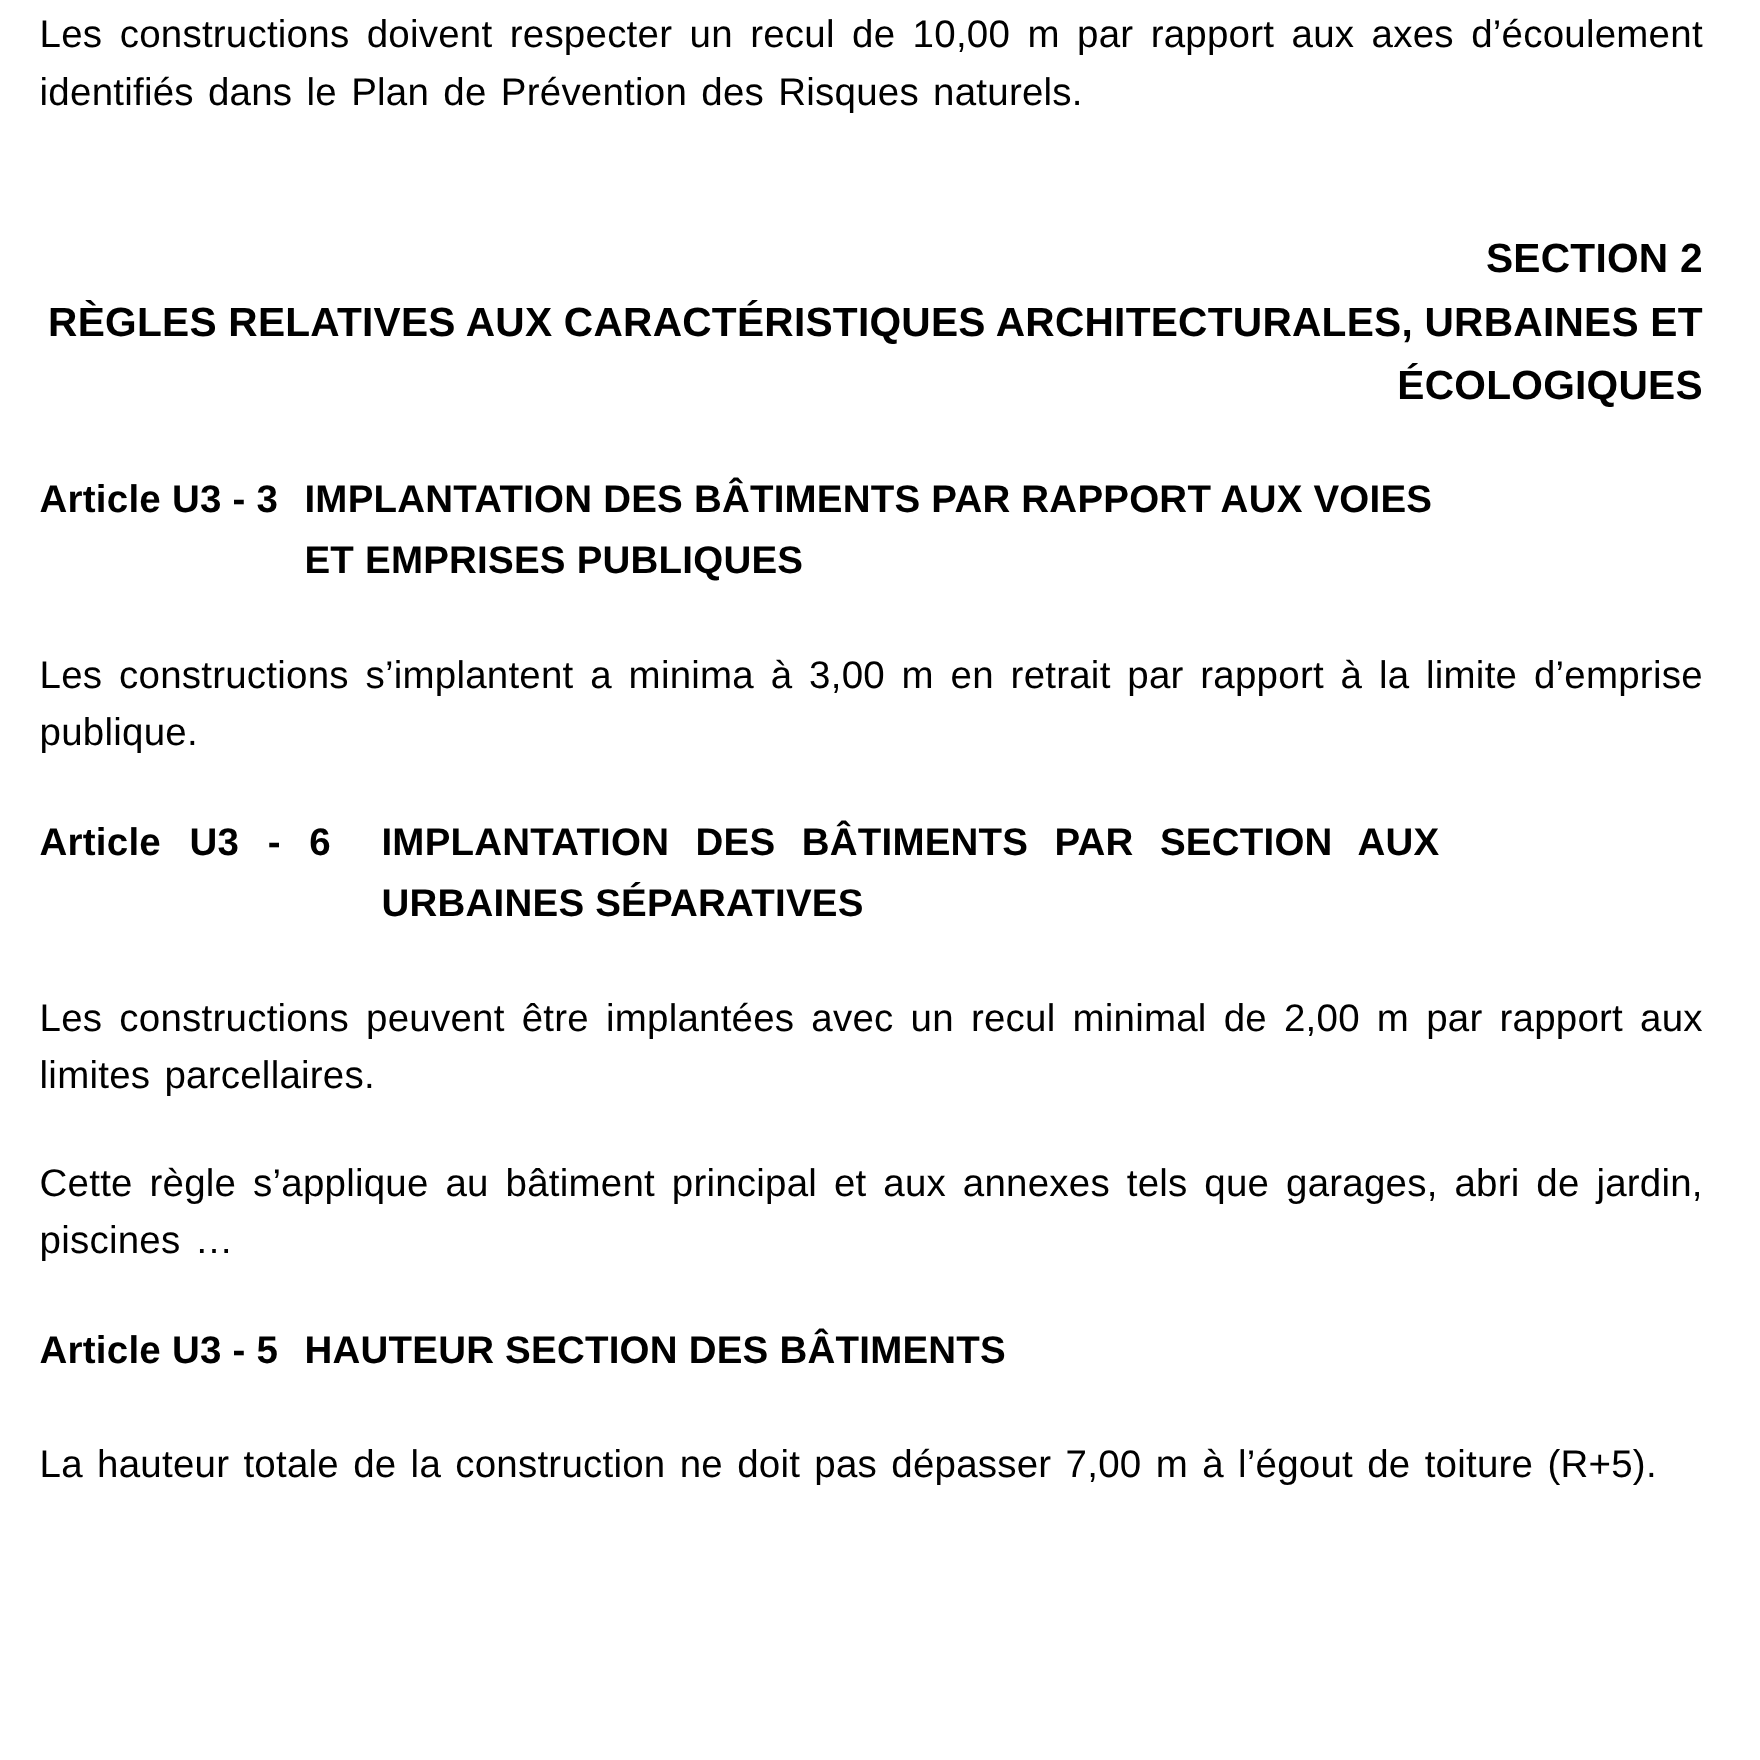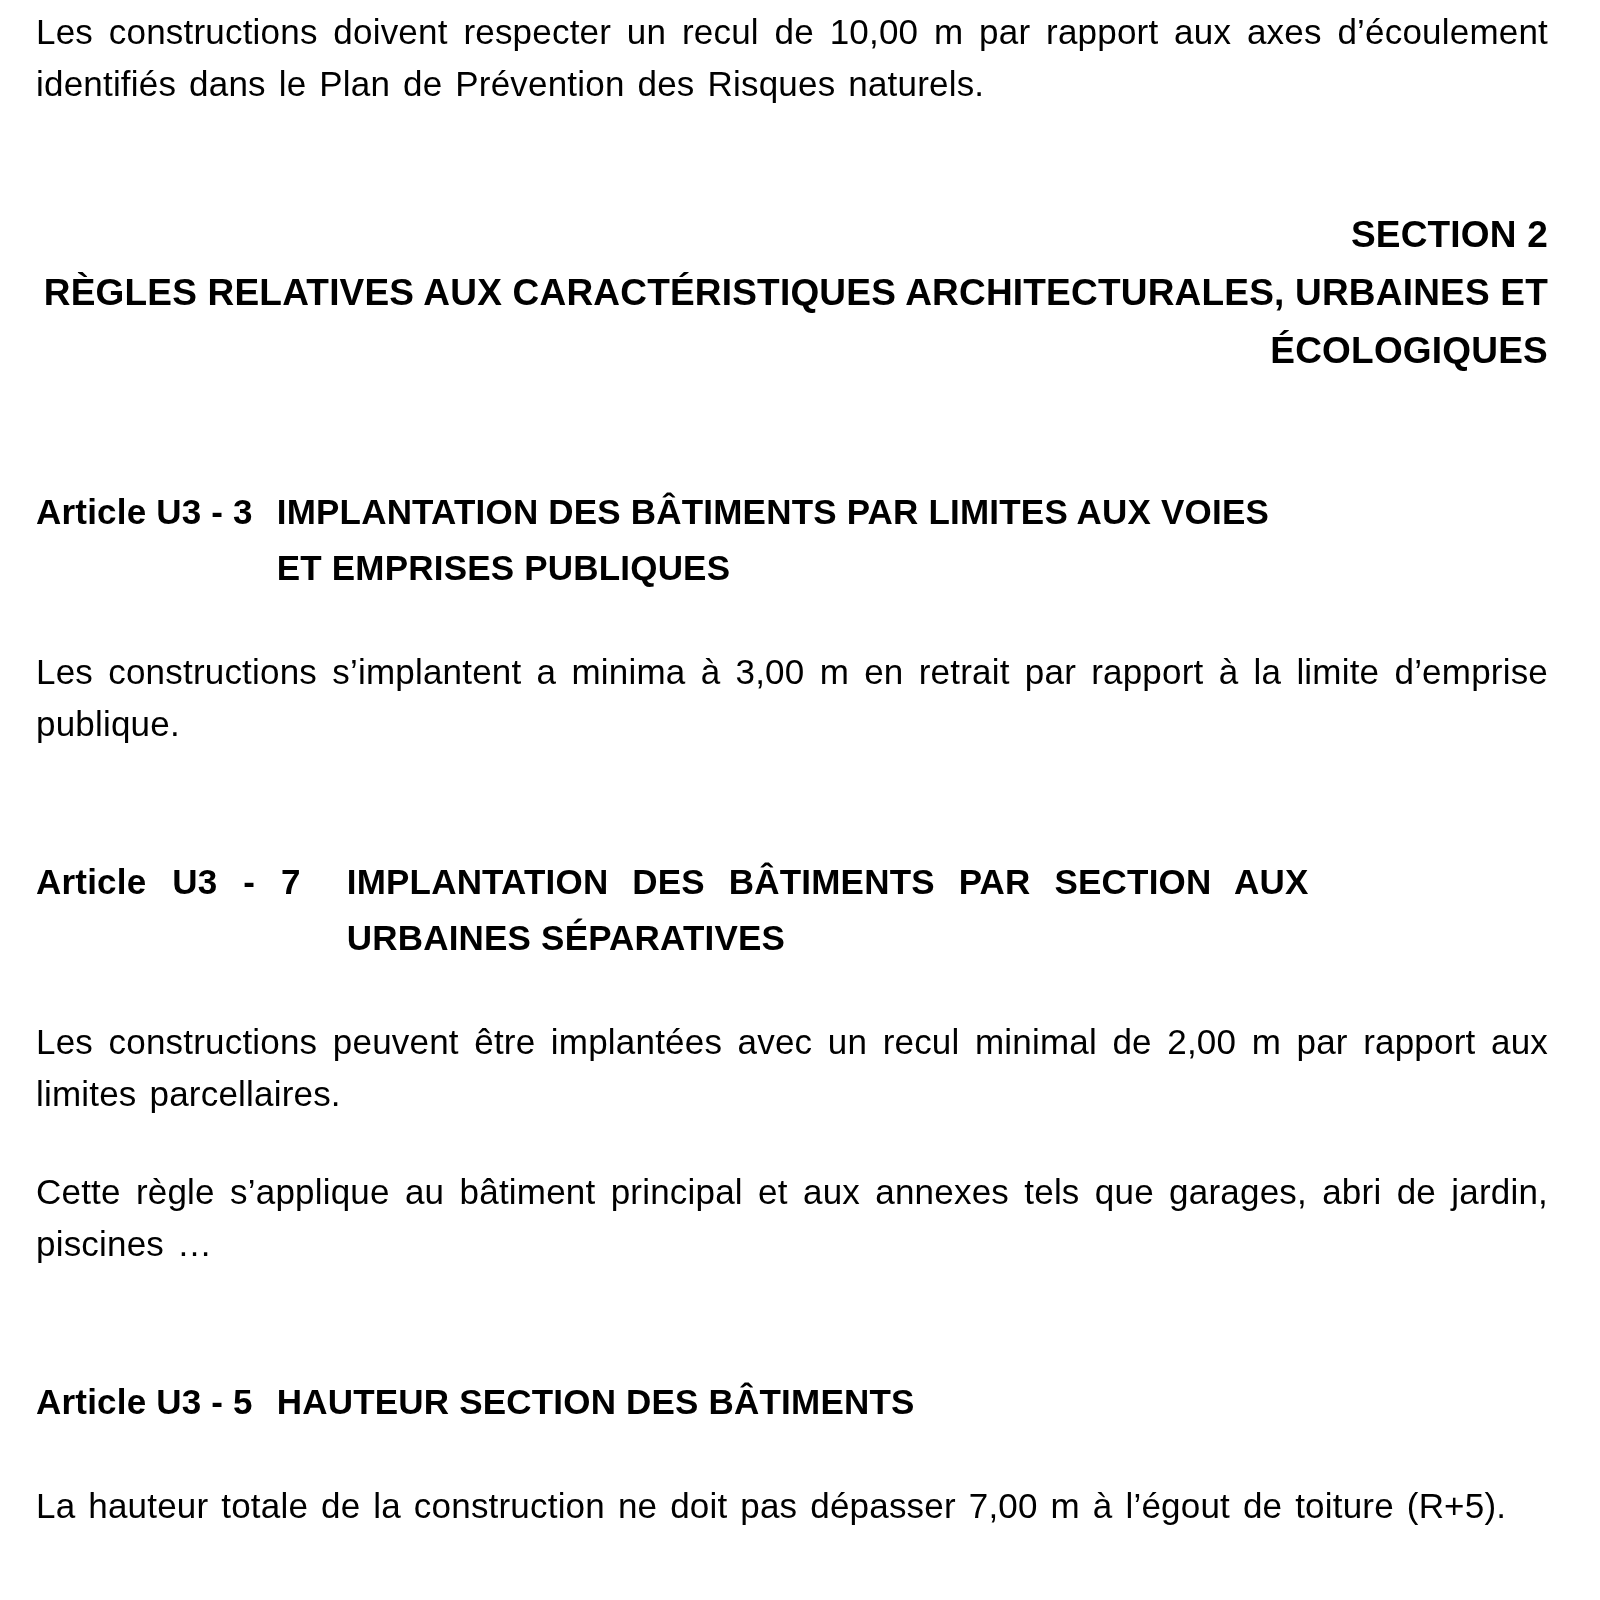--- a/index.html
+++ b/index.html
@@ -39,21 +39,21 @@
     letter-spacing: 0.2px;
   }
   .section-heading .line {
     display: block;
   }
   .section-heading .line-wrap {
     display: inline;
   }
   
   .article {
-    margin-top: 104px;
+    margin-top: 46px;
   }
   .article-heading {
     display: flex;
     align-items: flex-start;
     margin: 0;
     font-size: 35px;
     line-height: 56px;
     font-weight: 700;
     letter-spacing: 0.2px;
   }
@@ -91,30 +91,30 @@
 
   <h1 class="section-heading">
     <span class="line">SECTION 2</span>
     <span class="line-wrap">RÈGLES RELATIVES AUX CARACTÉRISTIQUES ARCHITECTURALES, URBAINES ET ÉCOLOGIQUES</span>
   </h1>
 
   <section class="article">
     <h2 class="article-heading">
       <span class="article-label">Article U3 - 3</span>
       <span class="article-title">
-        <span class="title-line">IMPLANTATION DES BÂTIMENTS PAR LIMITES AUX VOIES</span>
+        <span class="title-line">IMPLANTATION DES BÂTIMENTS PAR RAPPORT AUX VOIES</span>
         <span class="title-line">ET EMPRISES PUBLIQUES</span>
       </span>
     </h2>
     <p class="body-text">Les constructions s’implantent a minima à 3,00 m en retrait par rapport à la limite d’emprise publique.</p>
   </section>
 
   <section class="article article--spread">
     <h2 class="article-heading">
-      <span class="article-label">Article U3 - 7</span>
+      <span class="article-label">Article U3 - 6</span>
       <span class="article-title">
         <span class="title-line">IMPLANTATION DES BÂTIMENTS PAR SECTION AUX</span>
         <span class="title-line">URBAINES SÉPARATIVES</span>
       </span>
     </h2>
     <p class="body-text">Les constructions peuvent être implantées avec un recul minimal de 2,00 m par rapport aux limites parcellaires.</p>
     <p class="body-text">Cette règle s’applique au bâtiment principal et aux annexes tels que garages, abri de jardin, piscines …</p>
   </section>
 
   <section class="article">

